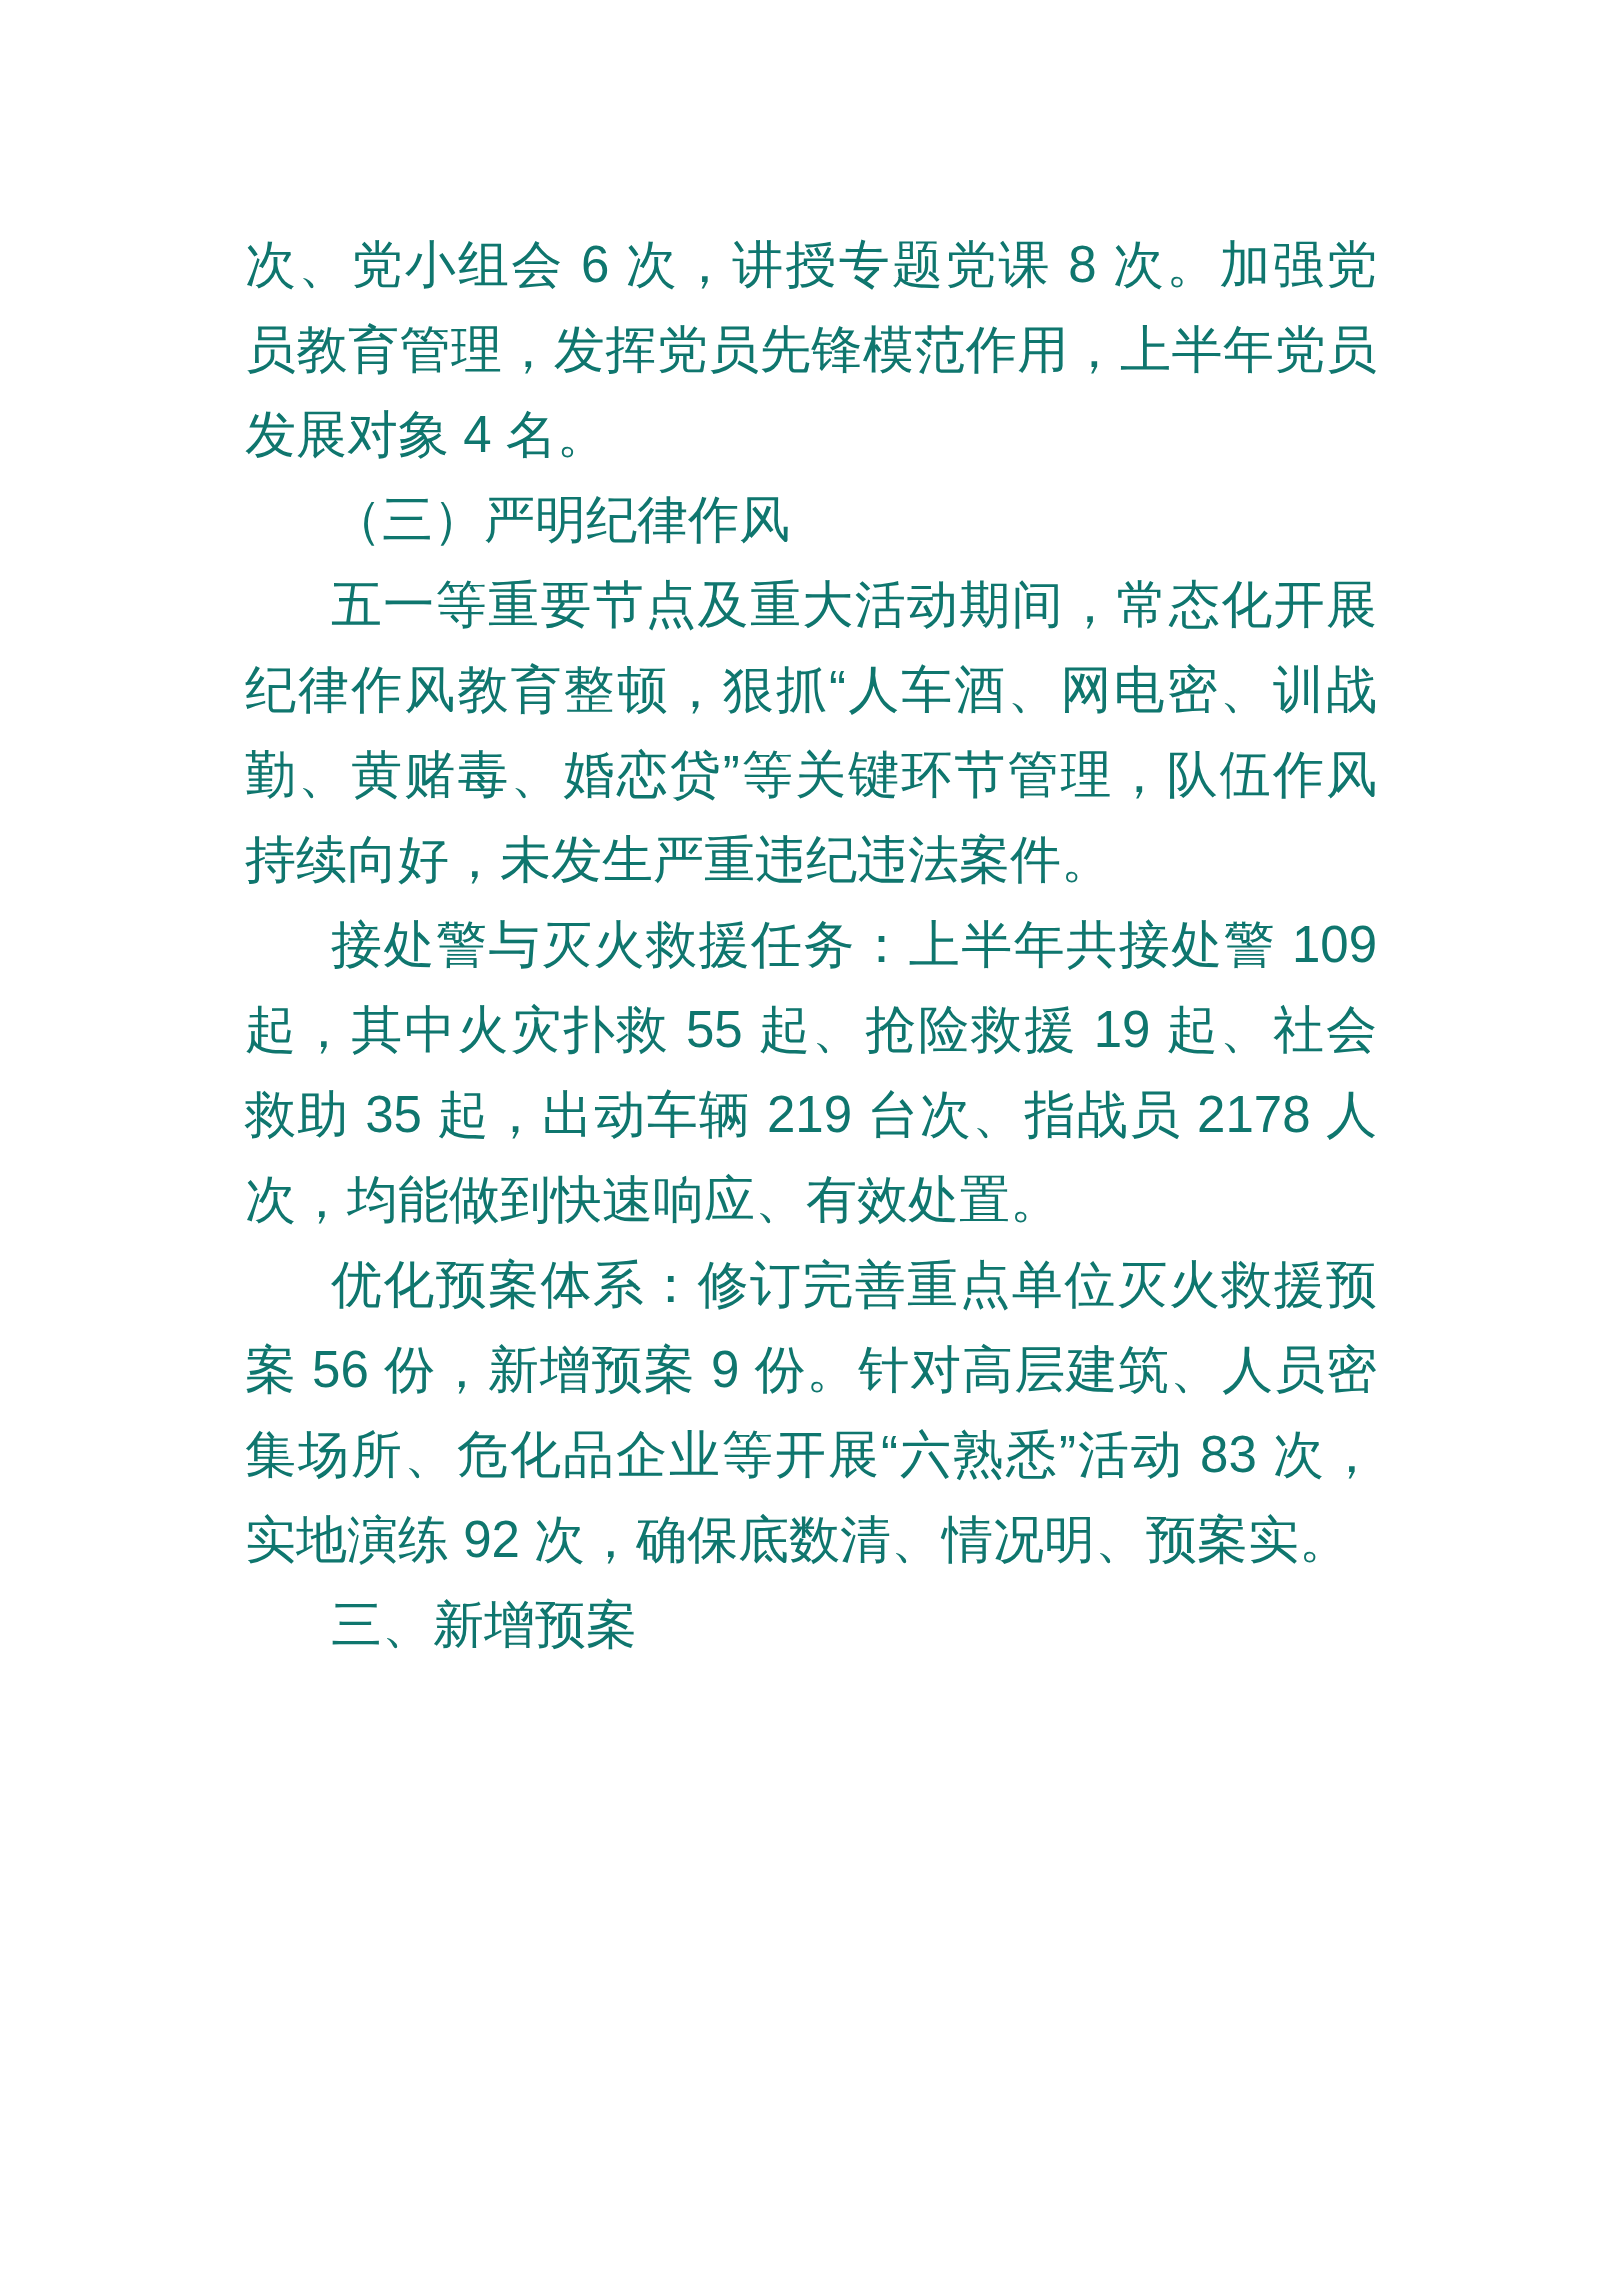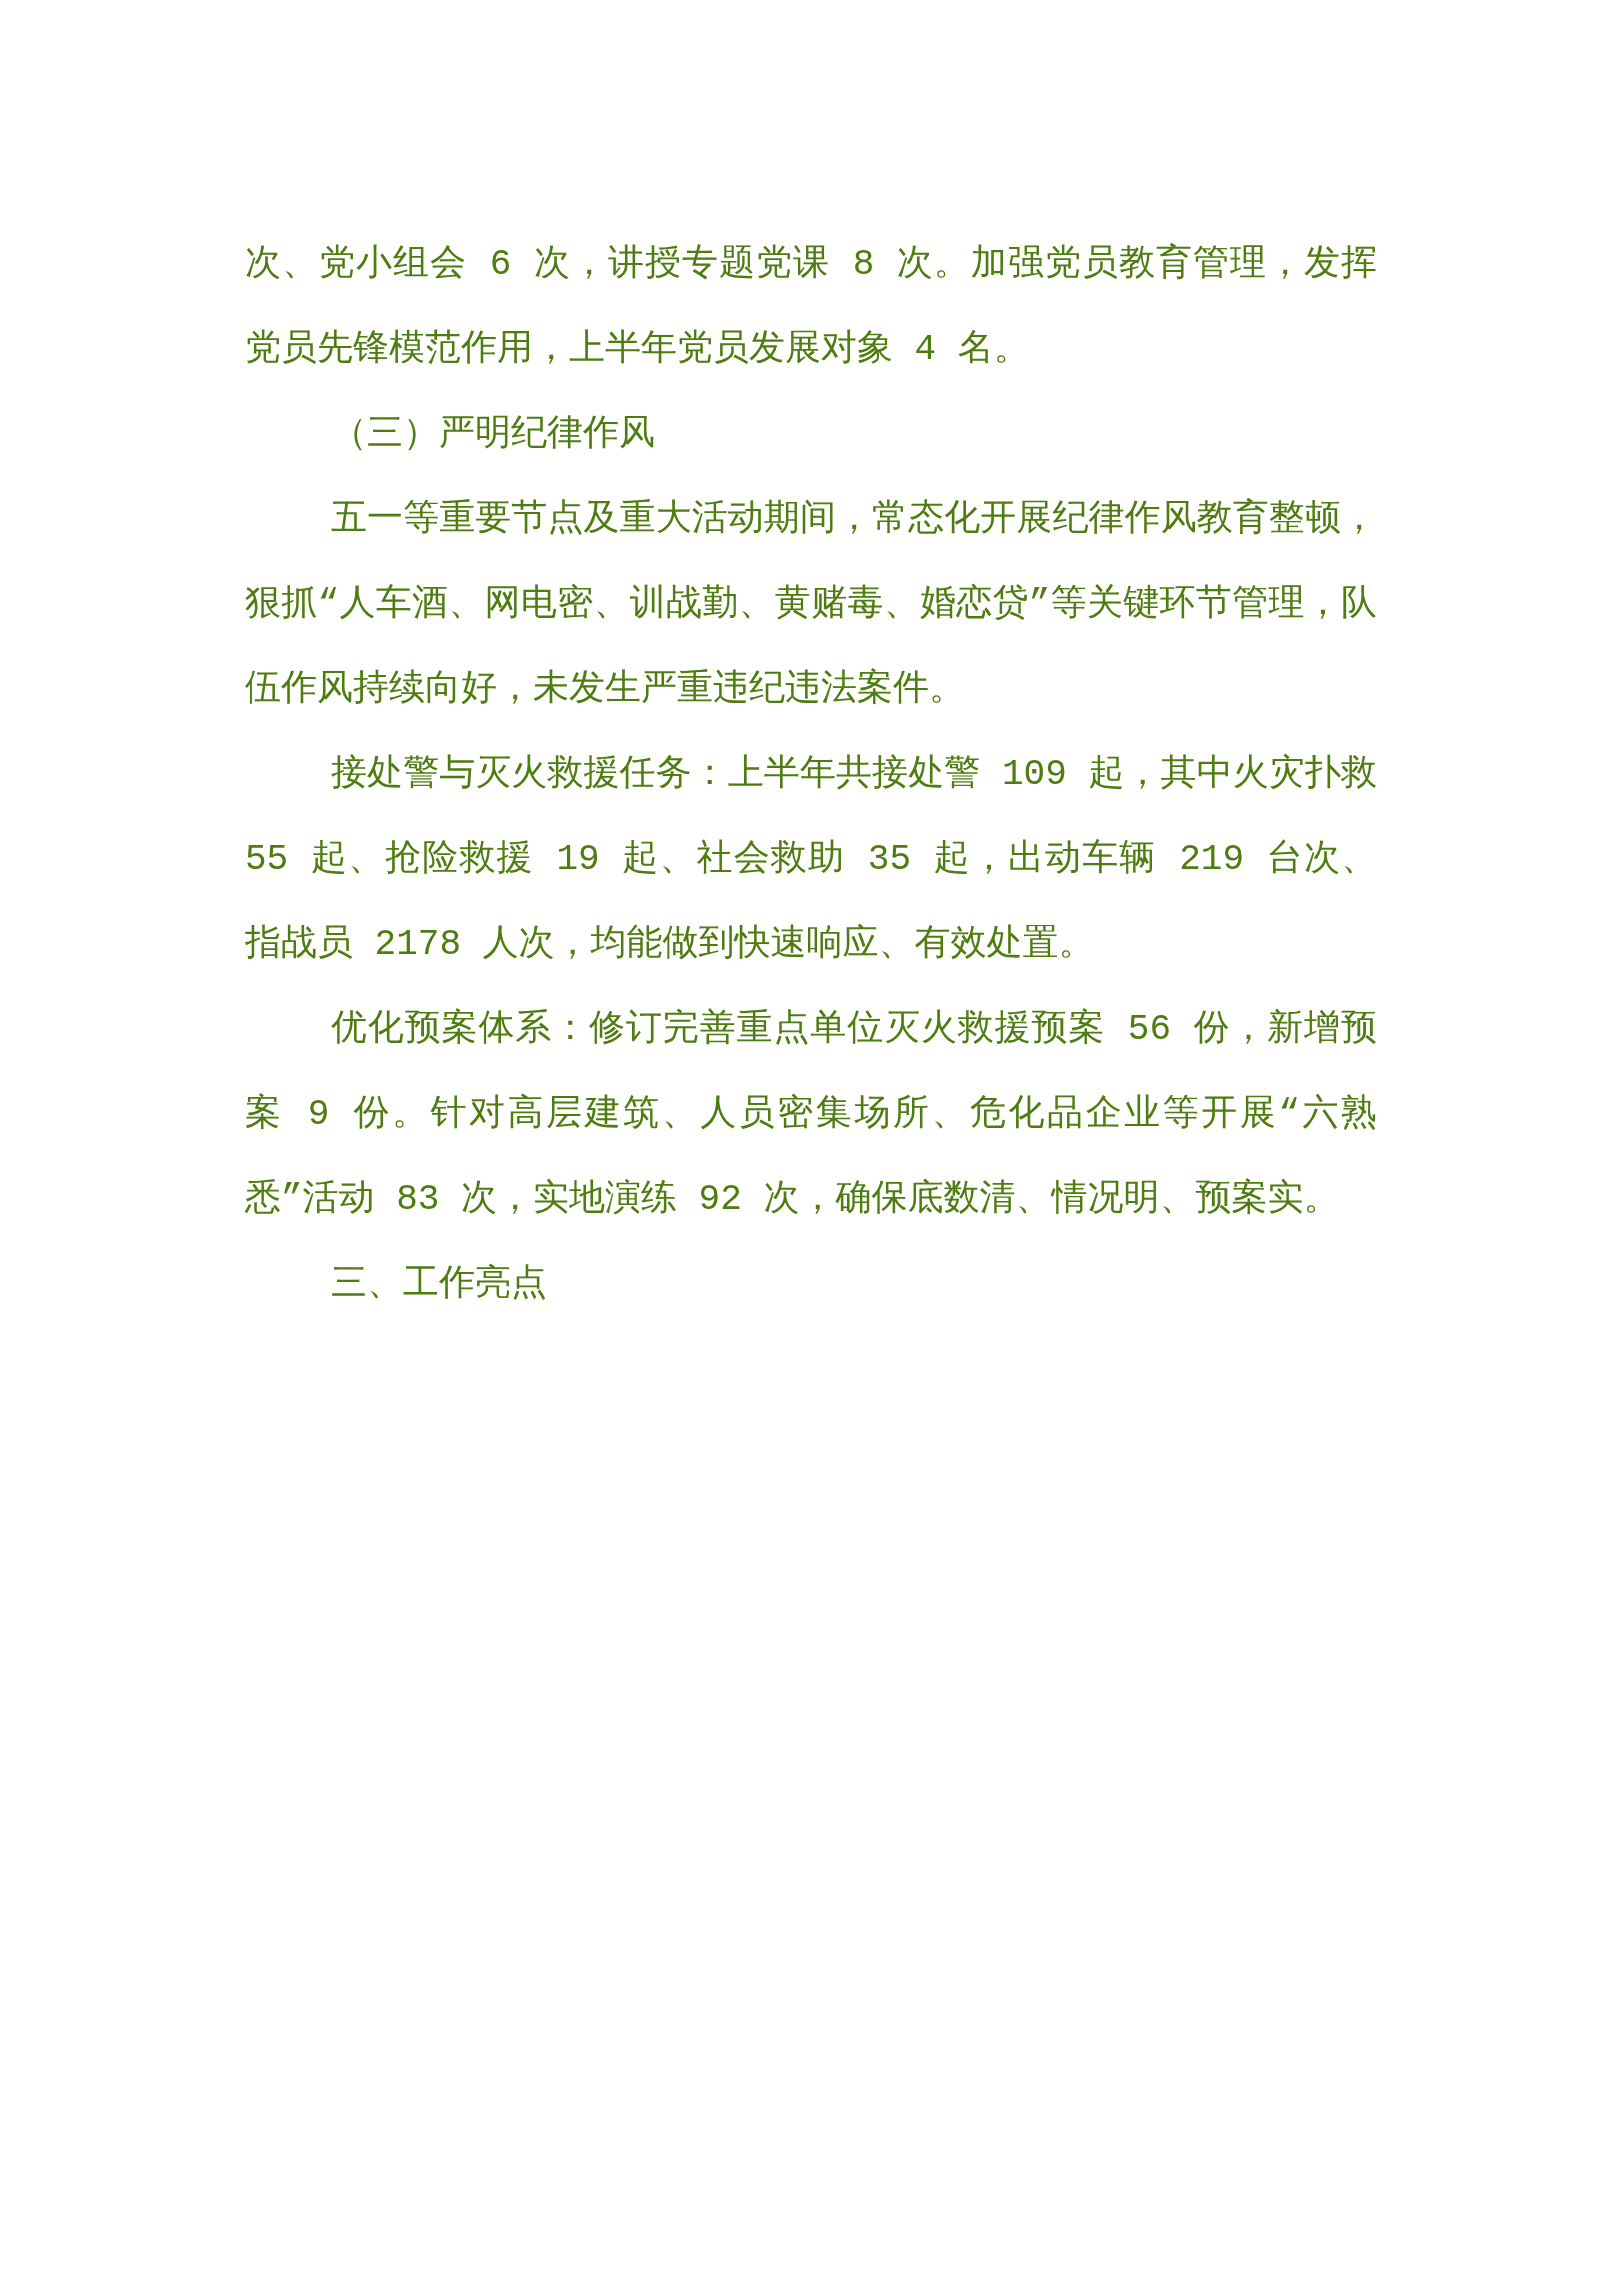--- a/index.html
+++ b/index.html
@@ -2,35 +2,35 @@
 <html><head>
   <meta charset="utf-8">
   <style>
     html, body { margin: 0; padding: 0; background: #ffffff; }
     body { width: 1620px; height: 2293px; position: relative; overflow: hidden; }
     .page {
       position: absolute;
       left: 245px;
       top: 222px;
       width: 1132px;
-      font-family: Liberation Mono, monospace;
-      font-size: 36px;
+      font-family: Liberation Sans, sans-serif;
+      font-size: 51px;
       line-height: 85px;
-      color: #4d7c0f;
+      color: #0f766e;
       text-align: justify;
       text-justify: inter-character;
     }
     .para { margin: 0; }
     .indent { text-indent: 86px; }
     .heading { margin: 0; text-indent: 86px; }
   </style>
 </head>
 <body>
 
 <div class="page">
   <p class="para">次、党小组会 6 次，讲授专题党课 8 次。加强党员教育管理，发挥党员先锋模范作用，上半年党员发展对象 4 名。</p>
   <p class="heading">（三）严明纪律作风</p>
   <p class="para indent">五一等重要节点及重大活动期间，常态化开展纪律作风教育整顿，狠抓“人车酒、网电密、训战勤、黄赌毒、婚恋贷”等关键环节管理，队伍作风持续向好，未发生严重违纪违法案件。</p>
   <p class="para indent">接处警与灭火救援任务：上半年共接处警 109 起，其中火灾扑救 55 起、抢险救援 19 起、社会救助 35 起，出动车辆 219 台次、指战员 2178 人次，均能做到快速响应、有效处置。</p>
   <p class="para indent">优化预案体系：修订完善重点单位灭火救援预案 56 份，新增预案 9 份。针对高层建筑、人员密集场所、危化品企业等开展“六熟悉”活动 83 次，实地演练 92 次，确保底数清、情况明、预案实。</p>
-  <p class="heading">三、工作亮点</p>
+  <p class="heading">三、新增预案</p>
 </div>
 
 
 </body></html>

